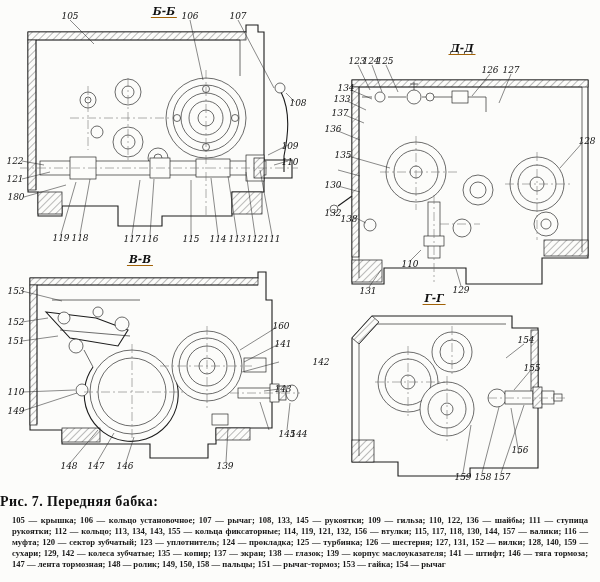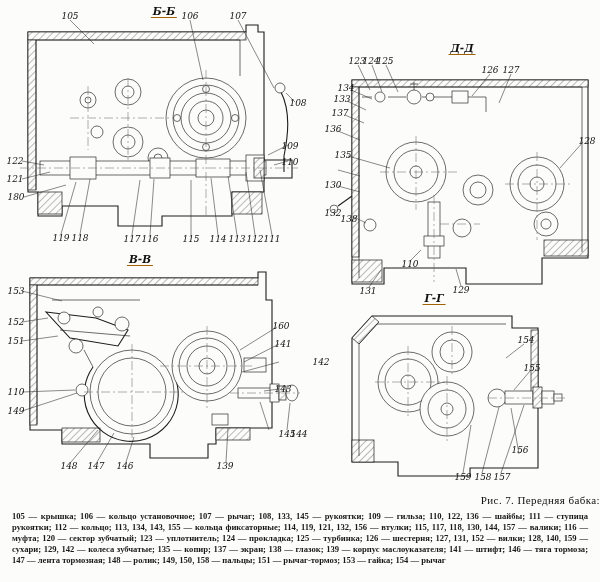--- a/index.html
+++ b/index.html
@@ -16,21 +16,21 @@
   .wf { fill:#fcfcfa; stroke:#1c1c1c; stroke-width:0.65; }
   .cl { fill:none; stroke:#6b6b6b; stroke-width:0.55; stroke-dasharray:9 3 2 3; }
   .ld { fill:none; stroke:#2a2a2a; stroke-width:0.55; }
   .ht { fill:url(#hatchp); stroke:#1c1c1c; stroke-width:0.7; }
 
   .sec-label { position:absolute; transform:translateX(-50%); font:italic bold 10.5px "DejaVu Serif", serif; color:#111; border-bottom:1px solid #a16207; padding:0 2px 0 2px; line-height:1.15; }
   #callout-layer { position:absolute; left:0; top:0; width:536px; height:492px;text-decoration:underline; }
   .callout { position:absolute; transform:translate(-50%,-50%); font:italic 9px "DejaVu Serif", serif; color:#111; white-space:nowrap; }
 
   .caption { position:absolute; left:0; top:494px; width:600px; }
-  .cap-title { text-align:right; font-weight:normal; font-size:11px; letter-spacing:0.4px; color:#111; }
+  .cap-title { text-align:left; font-weight:bold; font-size:14px; letter-spacing:0.4px; color:#111; }
   .parts { margin:5px 12px 0 12px; text-align:justify; font-weight:bold; font-size:8.6px; line-height:1.27; color:#1a1a1a; }
 </style>
 </head>
 <body>
 
 <div class="page">
 
   <div class="art">
     <svg width="600" height="492" viewBox="0 0 600 492">
       <defs>

